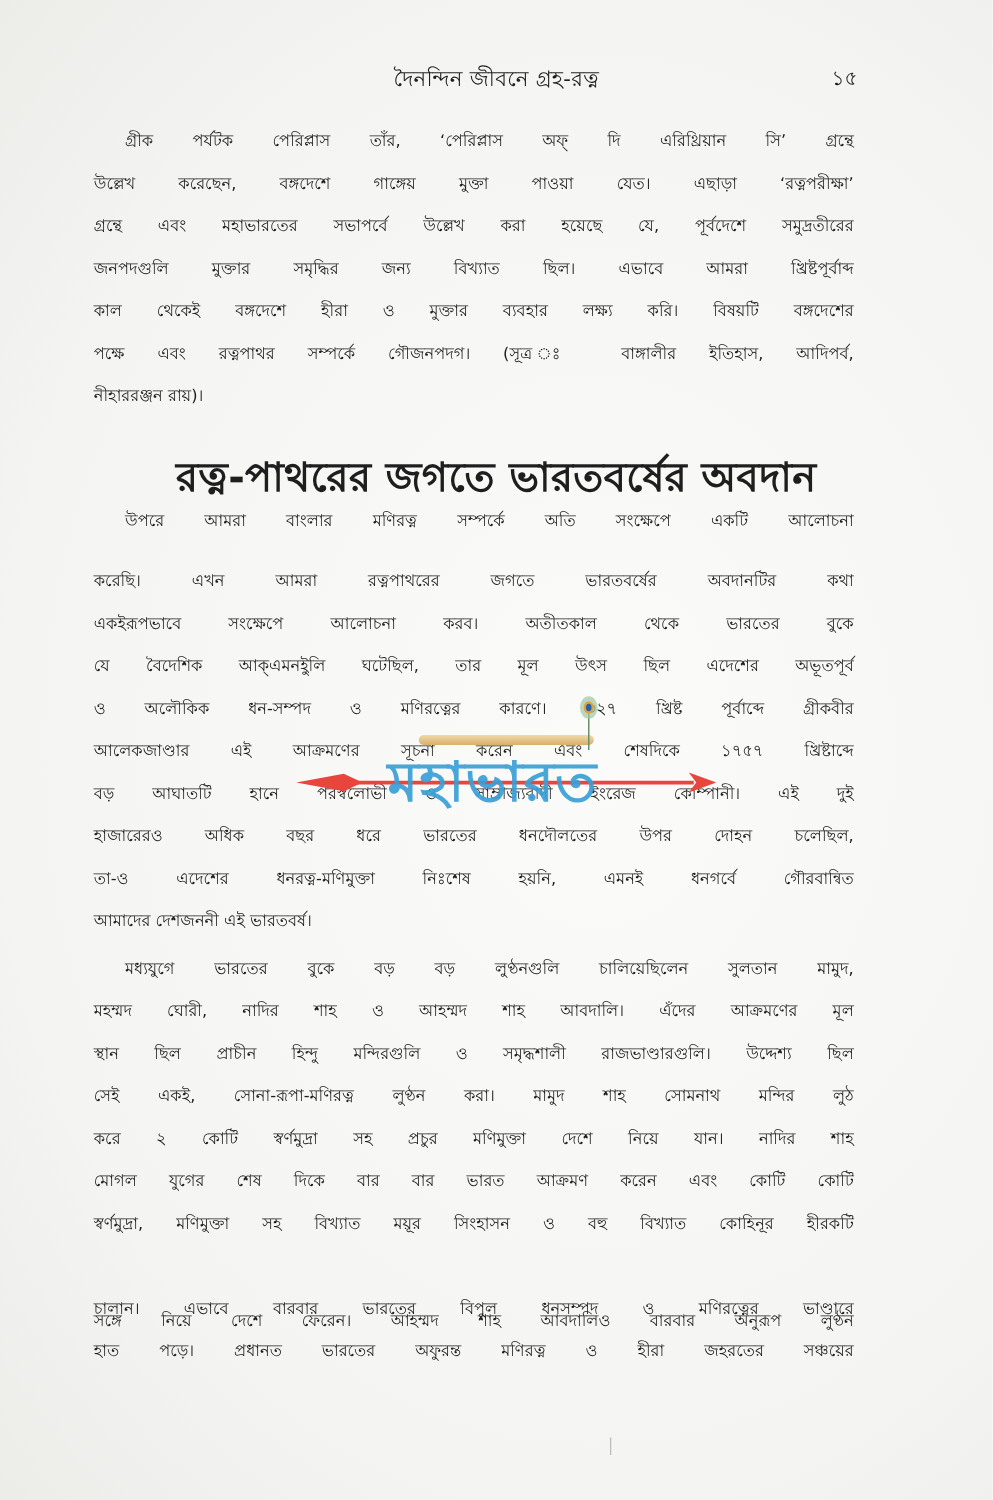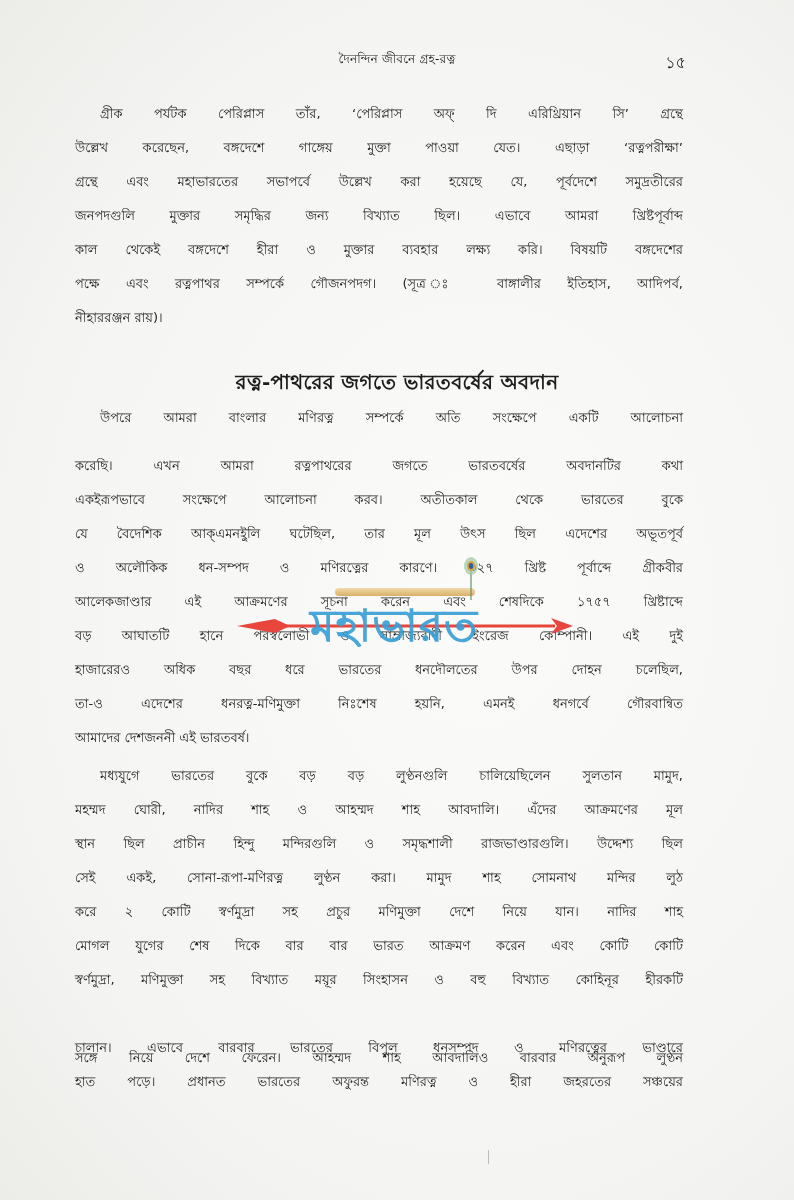--- a/index.html
+++ b/index.html
@@ -12,36 +12,36 @@
     }
     .page {
       position: absolute; left: 0; top: 0; width: 794px; height: 1200px;
       background: radial-gradient(ellipse at 60% 50%, #fbfbfa 0%, #f4f4f2 70%, #ecece9 100%);
     }
     .header {
       position: absolute; top: 48px; left: 0; width: 794px; height: 30px;
     }
     .running-title {
       position: absolute; left: 0; width: 794px; text-align: center;
-      font-size: 12px; top: 2px; letter-spacing: 0.2px;
+      font-size: 17px; top: 2px; letter-spacing: 0.2px;
     }
     .page-number {
       position: absolute; right: 108px; top: 2px; font-size: 16px;
     }
     .line {
       position: absolute; left: 75px; width: 608px;
       font-size: 13px; line-height: 30px; height: 30px;
       white-space: nowrap; text-align: justify; text-align-last: justify;
       letter-spacing: 0px;
     }
     .line.indent { left: 100px; width: 583px; }
     .line.last { text-align-last: left; }
     .section-heading {
       position: absolute; left: 0; width: 794px; text-align: center;
-      font-size: 20px; font-weight: bold; top: 364px; line-height: 36px;
+      font-size: 32px; font-weight: bold; top: 364px; line-height: 36px;
       letter-spacing: 0.3px;
     }
     .watermark {
       position: absolute; left: 235px; top: 588px; width: 340px; height: 80px;
       pointer-events: none;
     }
     .wm-text {
       position: absolute; left: 75px; top: 5px; font-size: 44px; font-weight: bold;
       color: #3a9fd6; opacity: 0.92; letter-spacing: 1px;
       font-family: "DejaVu Serif", serif;

